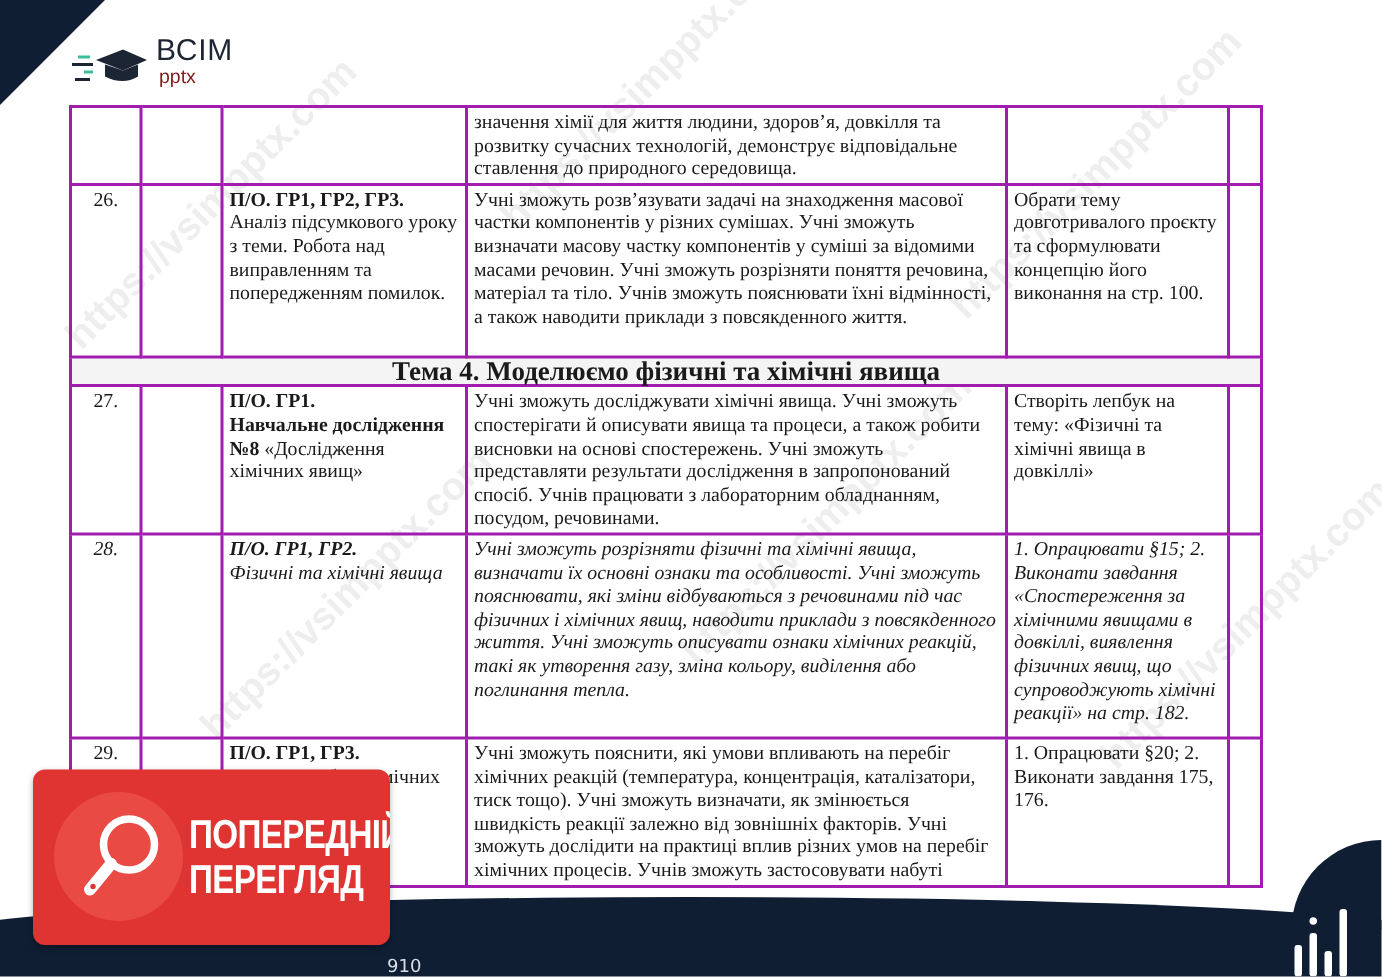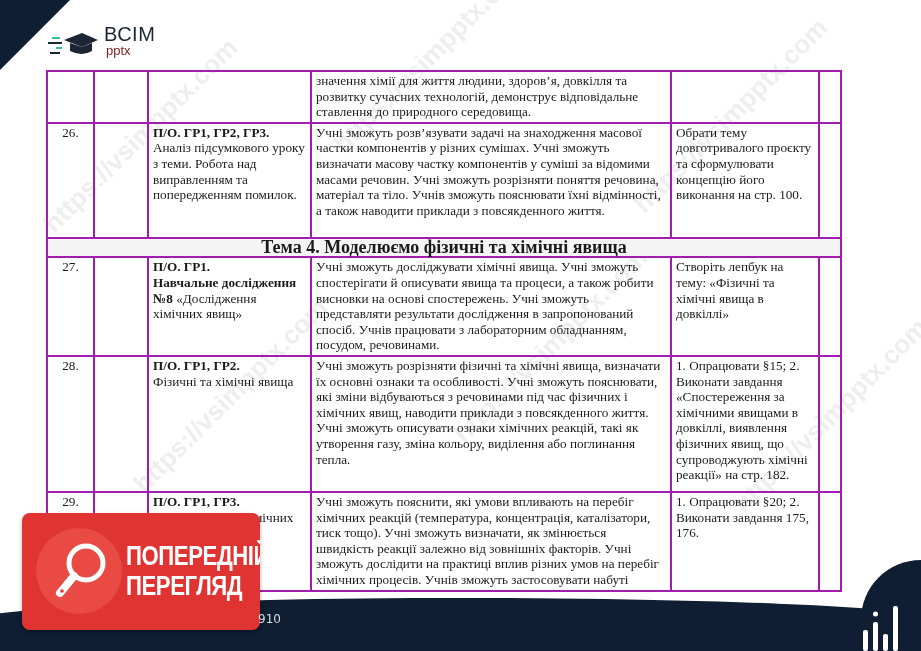--- a/index.html
+++ b/index.html
@@ -52,21 +52,21 @@
     position:absolute; left:14px; top:15px; width:86px; height:86px; border-radius:50%;
     background:#ea4a44;
   }
   .preview .label {
     position:absolute; left:104px; top:28px; color:#fff;
     font-family:"Liberation Sans", sans-serif; font-weight:bold;
     font-size:27px; line-height:30px; letter-spacing:-0.5px;
     transform:scaleX(0.82); transform-origin:left top;
   }
   .page-num {
-    position:absolute; left:258px; top:612px; color:#d8dde6;
+    position:absolute; left:258px; top:637px; color:#d8dde6;
     font-family:"DejaVu Sans", sans-serif; font-size:12px;
   }
   .bars { position:absolute; right:12px; top:600px; width:50px; height:51px; }
   .watermark {
     position:absolute; color:rgba(160,160,160,0.18); font-family:"Liberation Sans", sans-serif;
     font-size:26px; font-weight:bold; transform:rotate(-45deg); white-space:nowrap; pointer-events:none;
   }
 </style>
 </head>
 <body>
@@ -134,21 +134,21 @@
       <td></td>
       <td>
         <span class="b">П/О. ГР1.</span><br>
         <span class="b">Навчальне дослідження №8</span>
         <span>«Дослідження хімічних явищ»</span>
       </td>
       <td>Учні зможуть досліджувати хімічні явища. Учні зможуть спостерігати й описувати явища та процеси, а також робити висновки на основі спостережень. Учні зможуть представляти результати дослідження в запропонований спосіб. Учнів працювати з лабораторним обладнанням, посудом, речовинами.</td>
       <td>Створіть лепбук на тему: «Фізичні та хімічні явища в довкіллі»</td>
       <td></td>
     </tr>
-    <tr style="height:136px;">
+    <tr style="height:136px;font-style:italic;">
       <td class="num">28.</td>
       <td></td>
       <td>
         <span class="b">П/О. ГР1, ГР2.</span><br>
         <span>Фізичні та хімічні явища</span>
       </td>
       <td>Учні зможуть розрізняти фізичні та хімічні явища, визначати їх основні ознаки та особливості. Учні зможуть пояснювати, які зміни відбуваються з речовинами під час фізичних і хімічних явищ, наводити приклади з повсякденного життя. Учні зможуть описувати ознаки хімічних реакцій, такі як утворення газу, зміна кольору, виділення або поглинання тепла.</td>
       <td>1. Опрацювати §15; 2. Виконати завдання «Спостереження за хімічними явищами в довкіллі, виявлення фізичних явищ, що супроводжують хімічні реакції» на стр. 182.</td>
       <td></td>
     </tr>

